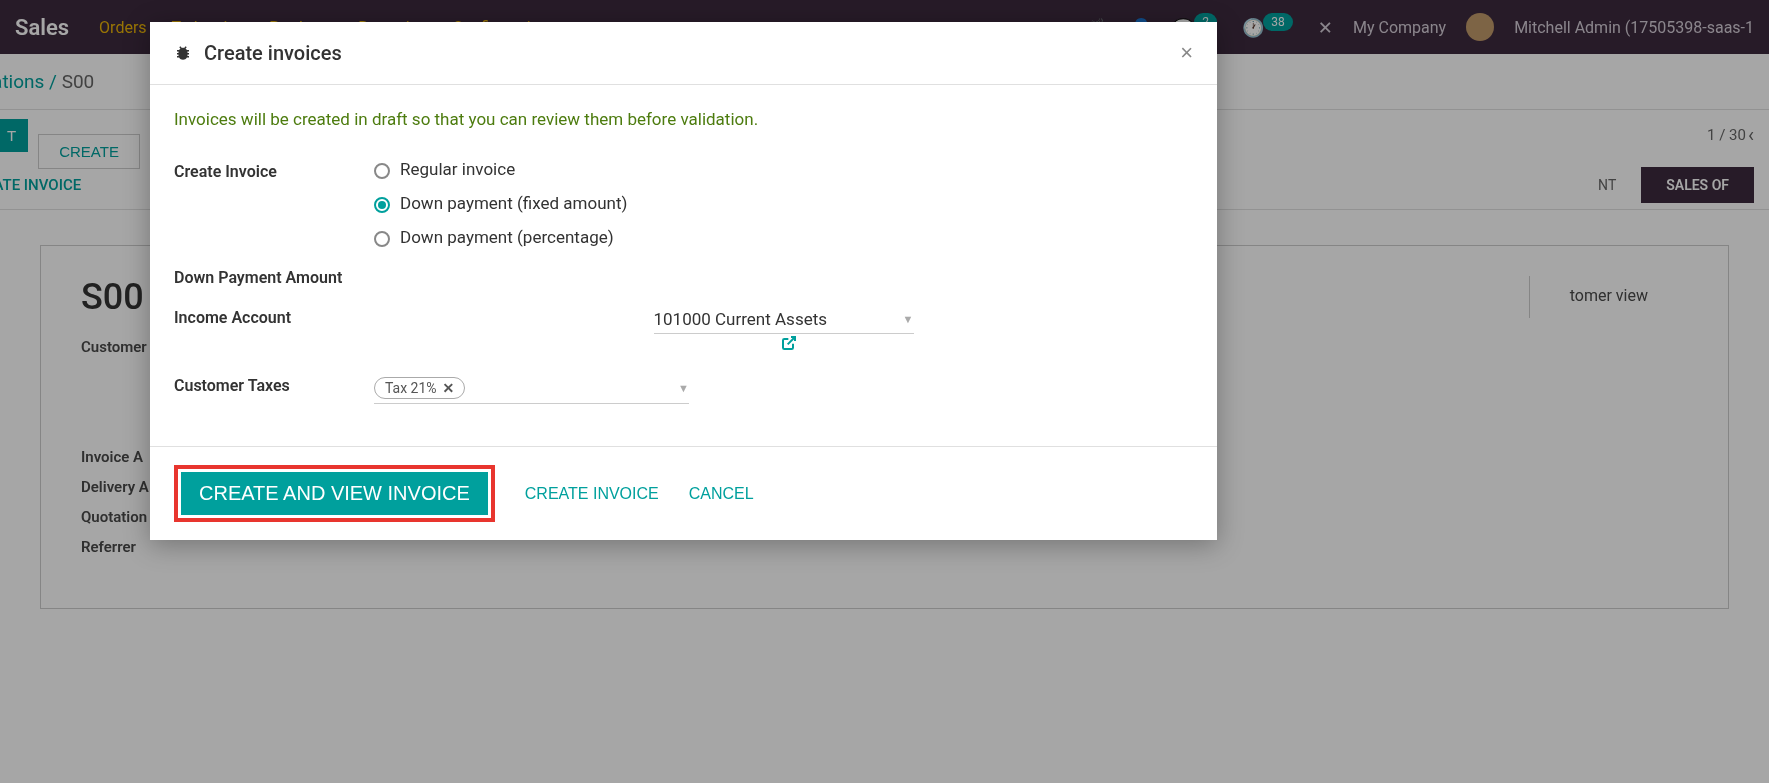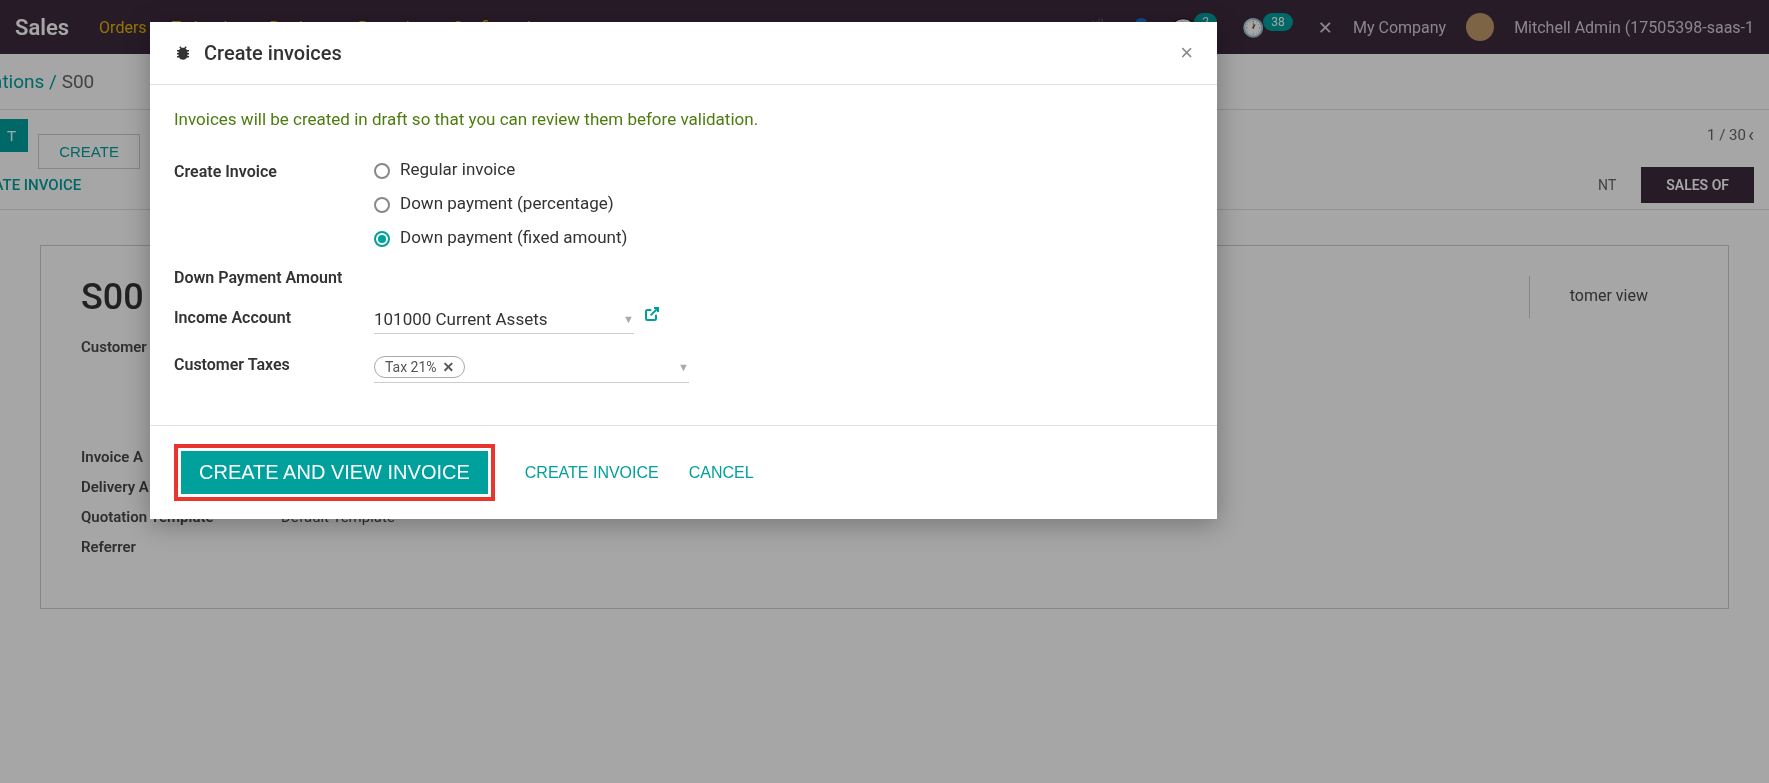--- a/index.html
+++ b/index.html
@@ -501,37 +501,37 @@
     <div class="modal-info">Invoices will be created in draft so that you can review them before validation.</div>
 
     <div class="modal-form-row">
       <div class="modal-label">Create Invoice</div>
       <div class="modal-field radio-group">
         <label class="radio-option">
           <span class="radio-circle"></span>
           <span>Regular invoice</span>
         </label>
         <label class="radio-option">
+          <span class="radio-circle selected"></span>
+          <span>Down payment (fixed amount)</span>
+        </label>
+        <label class="radio-option">
           <span class="radio-circle"></span>
           <span>Down payment (percentage)</span>
         </label>
-        <label class="radio-option">
-          <span class="radio-circle selected"></span>
-          <span>Down payment (fixed amount)</span>
-        </label>
       </div>
     </div>
 
     <div class="modal-form-row">
       <div class="modal-label">Down Payment Amount</div>
     </div>
 
     <div class="modal-form-row">
       <div class="modal-label">Income Account</div>
-      <div class="modal-field" style="display:flex; ">
+      <div class="modal-field" style="display:flex; align-items:center;flex-direction:column;">
         <div class="select-field">
           <span>101000 Current Assets</span>
           <span class="select-caret">▼</span>
         </div>
         <span class="external-link">
           <svg width="16" height="16" viewBox="0 0 24 24" fill="none" stroke="#00a09d" stroke-width="3">
               <path d="M18 13v6a2 2 0 0 1-2 2H5a2 2 0 0 1-2-2V8a2 2 0 0 1 2-2h6"></path>
               <polyline points="15 3 21 3 21 9"></polyline>
               <line x1="10" y1="14" x2="21" y2="3"></line>
             </svg>

